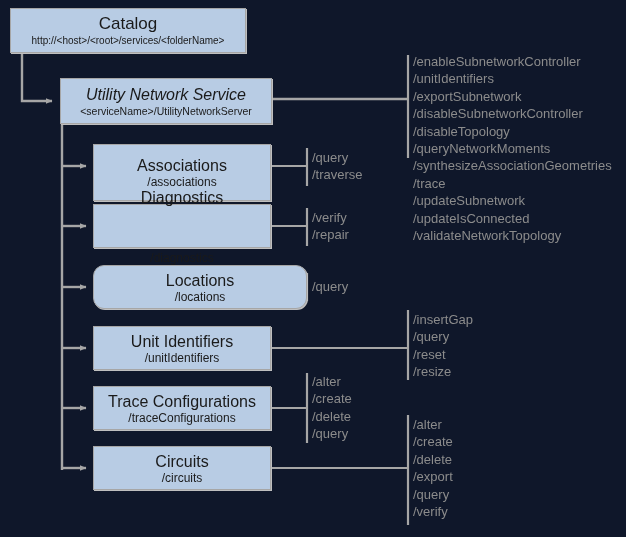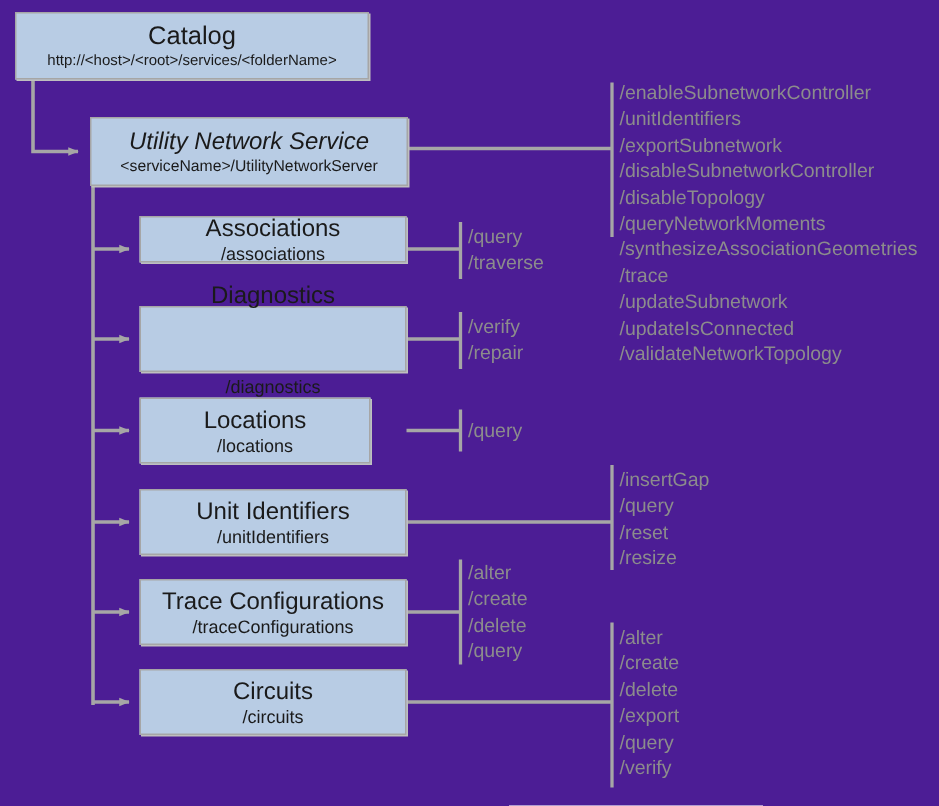--- a/index.html
+++ b/index.html
@@ -4,21 +4,21 @@
 <style>
   html, body {
     margin: 0;
     padding: 0;
     background: #ffffff;
   }
   #diagram {
     position: relative;
     width: 626px;
     height: 537px;
-    background: #4c1d95;
+    background: #0f172a;
     font-family: "Liberation Sans", sans-serif;
     overflow: hidden;
   }
   #wires {
     position: absolute;
     left: 0;
     top: 0;
     width: 626px;
     height: 537px;
     pointer-events: none;
@@ -124,39 +124,39 @@
     <span class="op">/disableSubnetworkController</span>
     <span class="op">/disableTopology</span>
     <span class="op">/queryNetworkMoments</span>
     <span class="op">/synthesizeAssociationGeometries</span>
     <span class="op">/trace</span>
     <span class="op">/updateSubnetwork</span>
     <span class="op">/updateIsConnected</span>
     <span class="op">/validateNetworkTopology</span>
   </div>
 
-  <div class="node" style="left:93px; top:144px; width:178px; height:31px;">
+  <div class="node" style="left:93px; top:144px; width:178px; height:57px;">
     <span class="title">Associations</span>
     <span class="subtitle">/associations</span>
   </div>
   <div class="ops" style="left:312px; top:149px;">
     <span class="op">/query</span>
     <span class="op">/traverse</span>
   </div>
 
   <div class="node" style="left:93px; top:204px; width:178px; height:44px;gap:44px;">
     <span class="title">Diagnostics</span>
     <span class="subtitle">/diagnostics</span>
   </div>
   <div class="ops" style="left:312px; top:209px;">
     <span class="op">/verify</span>
     <span class="op">/repair</span>
   </div>
 
-  <div class="node" style="left:93px; top:265px; width:154px; height:44px;">
+  <div class="node" style="left:93px; top:265px; width:214px; height:44px;border-radius:11px;">
     <span class="title">Locations</span>
     <span class="subtitle">/locations</span>
   </div>
   <div class="ops" style="left:312px; top:278px;">
     <span class="op">/query</span>
   </div>
 
   <div class="node" style="left:93px; top:326px; width:178px; height:44px;">
     <span class="title">Unit Identifiers</span>
     <span class="subtitle">/unitIdentifiers</span>

